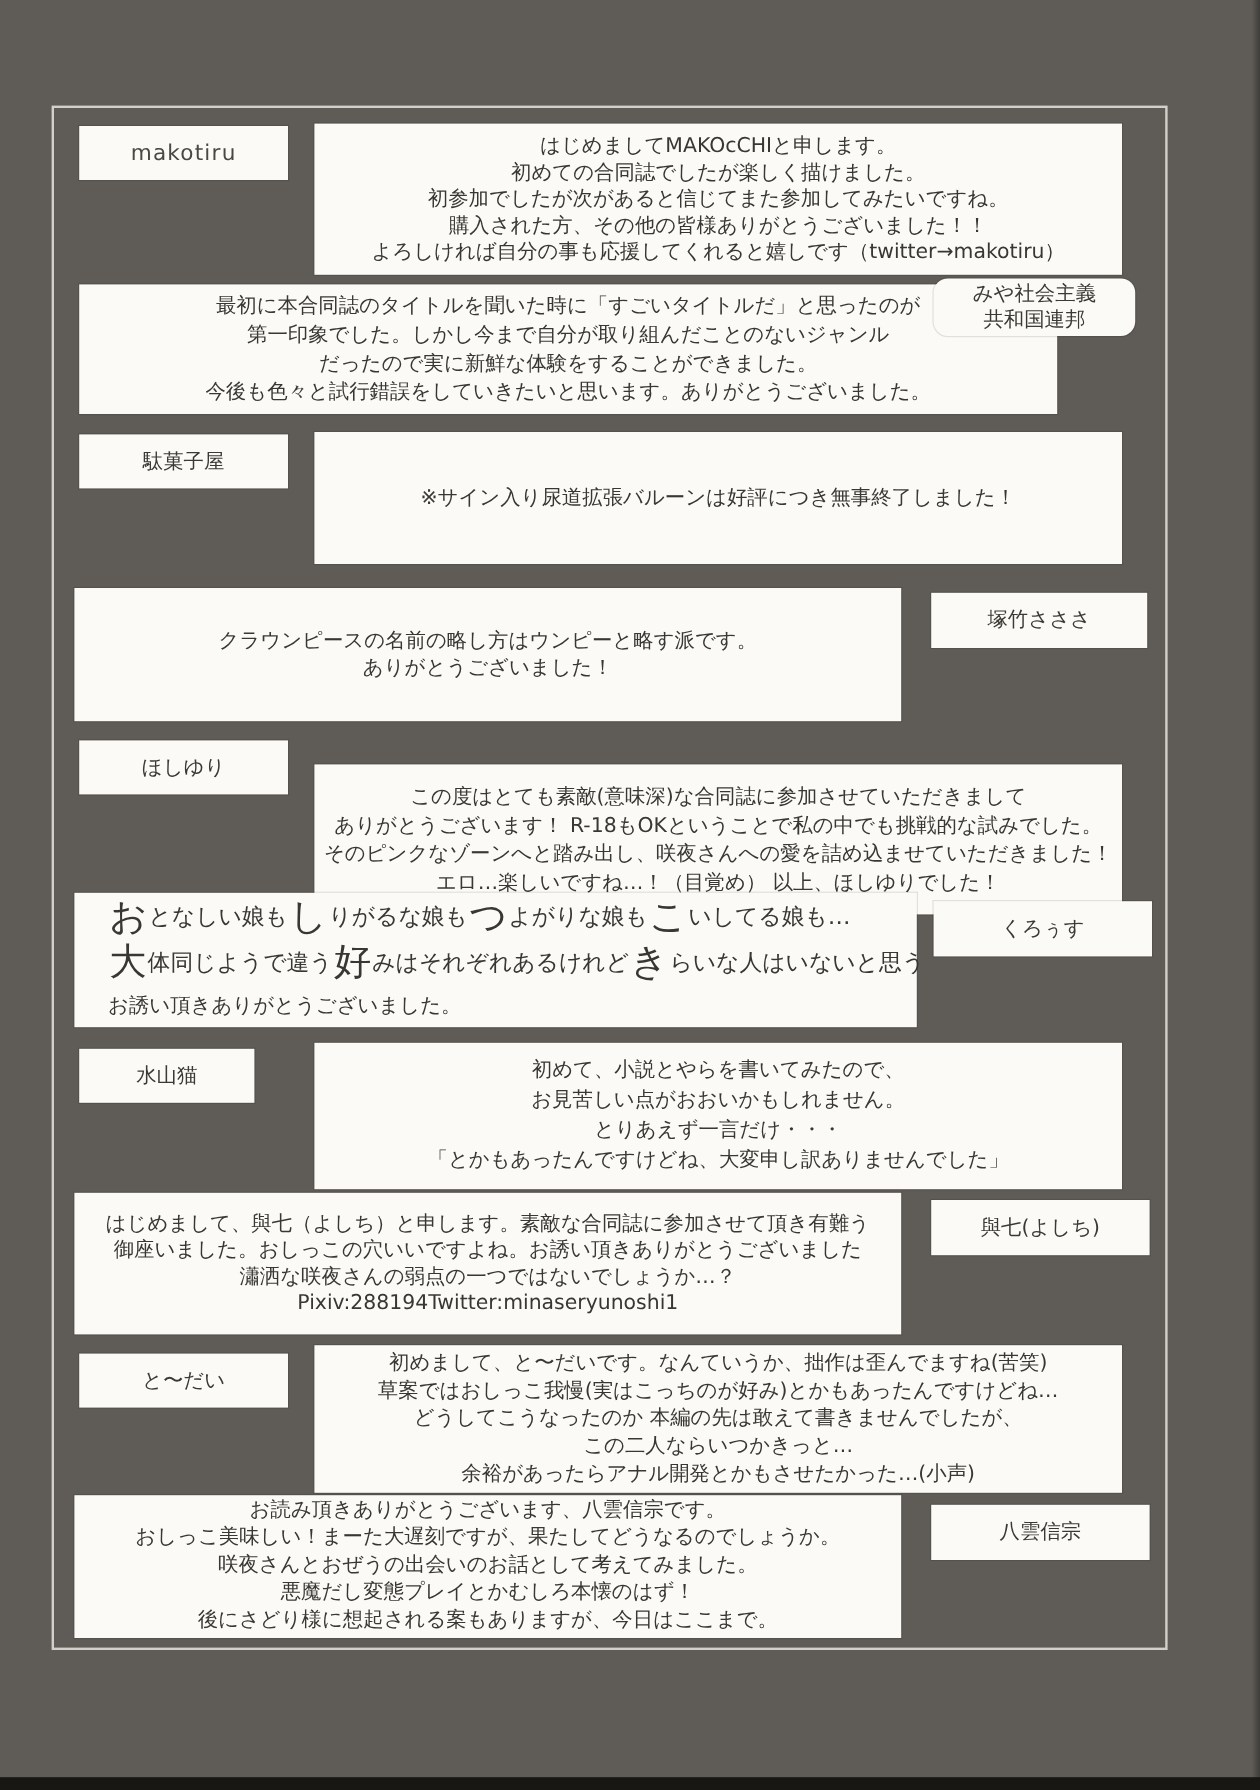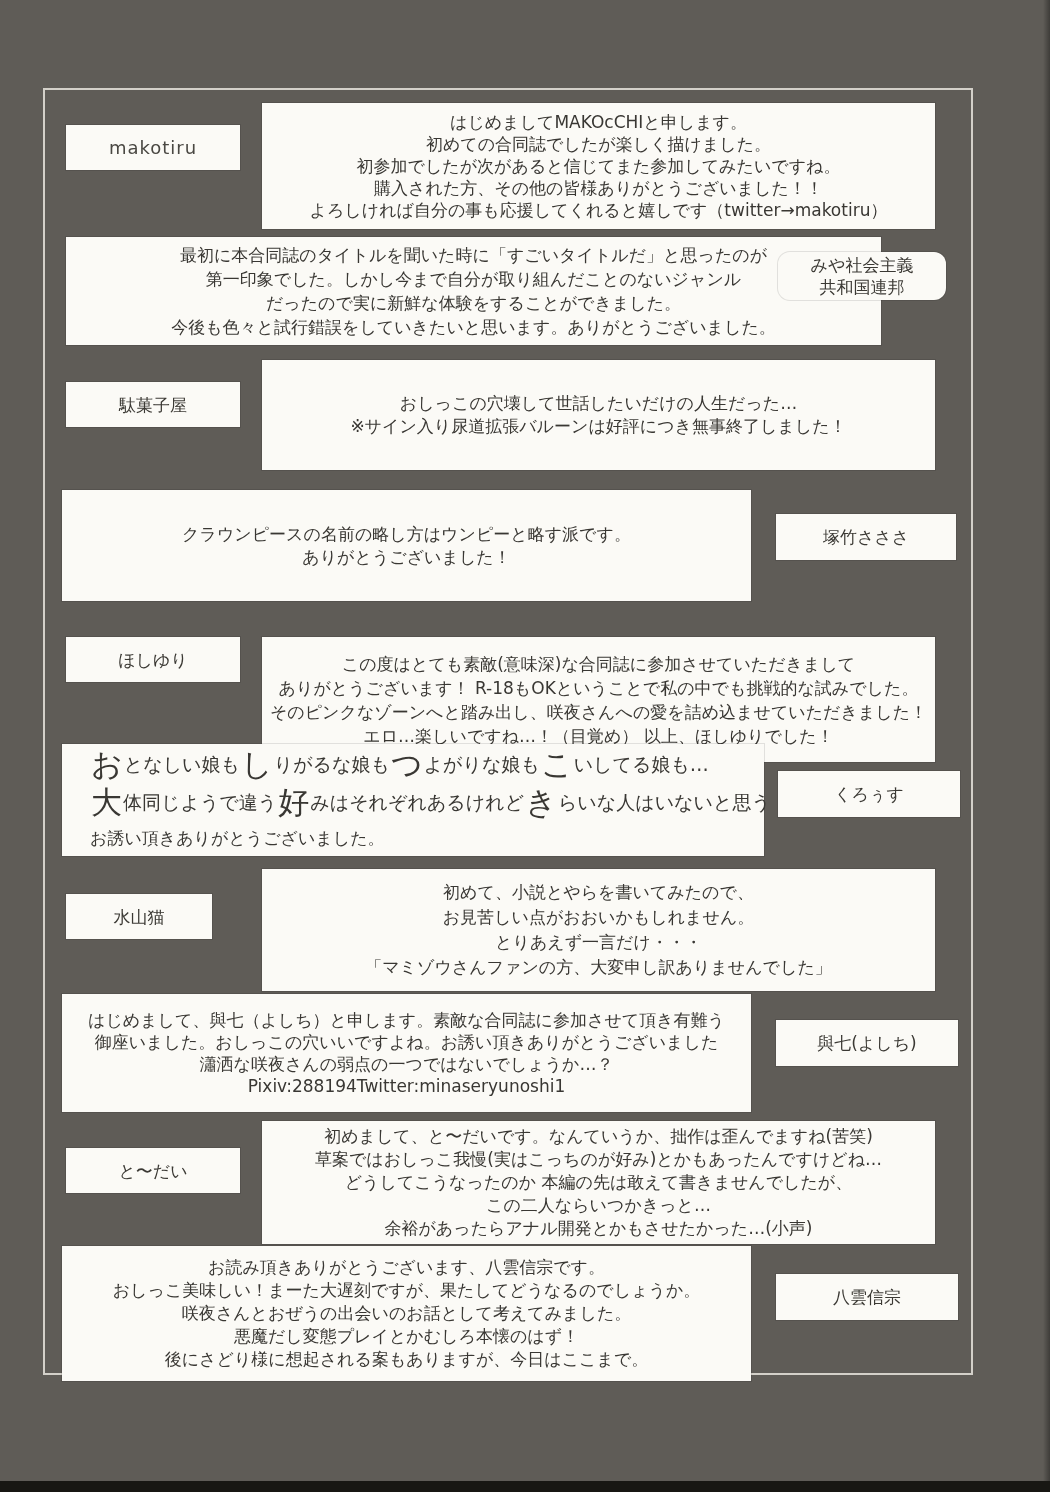--- a/index.html
+++ b/index.html
@@ -35,21 +35,20 @@
     background:#fbfaf6;
     box-shadow:0 0 0 1px rgba(0,0,0,0.10);
     display:flex;
     flex-direction:column;
     align-items:center;
     justify-content:center;
     text-align:center;
     color:#3b3934;
     font-size:17px;
     line-height:22px;
-    margin-top:20px;
   }
   .namebox .latin{
     font-size:18px;
     letter-spacing:1px;
     color:#4a4843;
   }
   .commentbox{
     position:absolute;
     background:#fbfaf6;
     box-shadow:0 0 0 1px rgba(0,0,0,0.10);
@@ -112,21 +111,20 @@
   </div>
   <div class="namebox" style="left:778px; top:232px; width:168px; height:48px;border-radius:12px;">
     <div>みや社会主義</div>
     <div>共和国連邦</div>
   </div>
 
   <div class="namebox" style="left:66px; top:362px; width:174px; height:45px;">
     <div>駄菓子屋</div>
   </div>
   <div class="commentbox" style="left:262px; top:360px; width:673px; height:110px;">
-    <div class="line">おしっこの穴壊して世話したいだけの人生だった…</div>
     <div class="line">※サイン入り尿道拡張バルーンは好評につき無事終了しました！</div>
   </div>
 
   <div class="commentbox" style="left:62px; top:490px; width:689px; height:111px;">
     <div class="line">クラウンピースの名前の略し方はウンピーと略す派です。</div>
     <div class="line">ありがとうございました！</div>
   </div>
   <div class="namebox" style="left:776px; top:494px; width:180px; height:46px;">
     <div>塚竹さささ</div>
   </div>
@@ -168,21 +166,21 @@
     <div>くろぅす</div>
   </div>
 
   <div class="namebox" style="left:66px; top:874px; width:146px; height:45px;">
     <div>水山猫</div>
   </div>
   <div class="commentbox" style="left:262px; top:869px; width:673px; height:122px; line-height:25px;">
     <div class="line">初めて、小説とやらを書いてみたので、</div>
     <div class="line">お見苦しい点がおおいかもしれません。</div>
     <div class="line">とりあえず一言だけ・・・</div>
-    <div class="line">「マミゾウさんファンの方、大変申し訳ありませんでした」</div>
+    <div class="line">「とかもあったんですけどね、大変申し訳ありませんでした」</div>
   </div>
 
   <div class="commentbox" style="left:62px; top:994px; width:689px; height:118px; line-height:22px;">
     <div class="line">はじめまして、與七（よしち）と申します。素敵な合同誌に参加させて頂き有難う</div>
     <div class="line">御座いました。おしっこの穴いいですよね。お誘い頂きありがとうございました</div>
     <div class="line">瀟洒な咲夜さんの弱点の一つではないでしょうか…？</div>
     <div class="line">Pixiv:288194Twitter:minaseryunoshi1</div>
   </div>
   <div class="namebox" style="left:776px; top:1000px; width:182px; height:46px;">
     <div>與七(よしち)</div>
@@ -192,21 +190,21 @@
     <div>と〜だい</div>
   </div>
   <div class="commentbox" style="left:262px; top:1121px; width:673px; height:123px; line-height:23px;">
     <div class="line">初めまして、と〜だいです。なんていうか、拙作は歪んでますね(苦笑)</div>
     <div class="line">草案ではおしっこ我慢(実はこっちのが好み)とかもあったんですけどね…</div>
     <div class="line">どうしてこうなったのか 本編の先は敢えて書きませんでしたが、</div>
     <div class="line">この二人ならいつかきっと…</div>
     <div class="line">余裕があったらアナル開発とかもさせたかった…(小声)</div>
   </div>
 
-  <div class="commentbox" style="left:62px; top:1246px; width:689px; height:135px; line-height:23px;">
+  <div class="commentbox" style="left:62px; top:1246px; width:689px; height:119px; line-height:23px;font-family:Liberation Mono, monospace;">
     <div class="line">お読み頂きありがとうございます、八雲信宗です。</div>
     <div class="line">おしっこ美味しい！まーた大遅刻ですが、果たしてどうなるのでしょうか。</div>
     <div class="line">咲夜さんとおぜうの出会いのお話として考えてみました。</div>
     <div class="line">悪魔だし変態プレイとかむしろ本懐のはず！</div>
     <div class="line">後にさどり様に想起される案もありますが、今日はここまで。</div>
   </div>
   <div class="namebox" style="left:776px; top:1254px; width:182px; height:46px;">
     <div>八雲信宗</div>
   </div>
 

